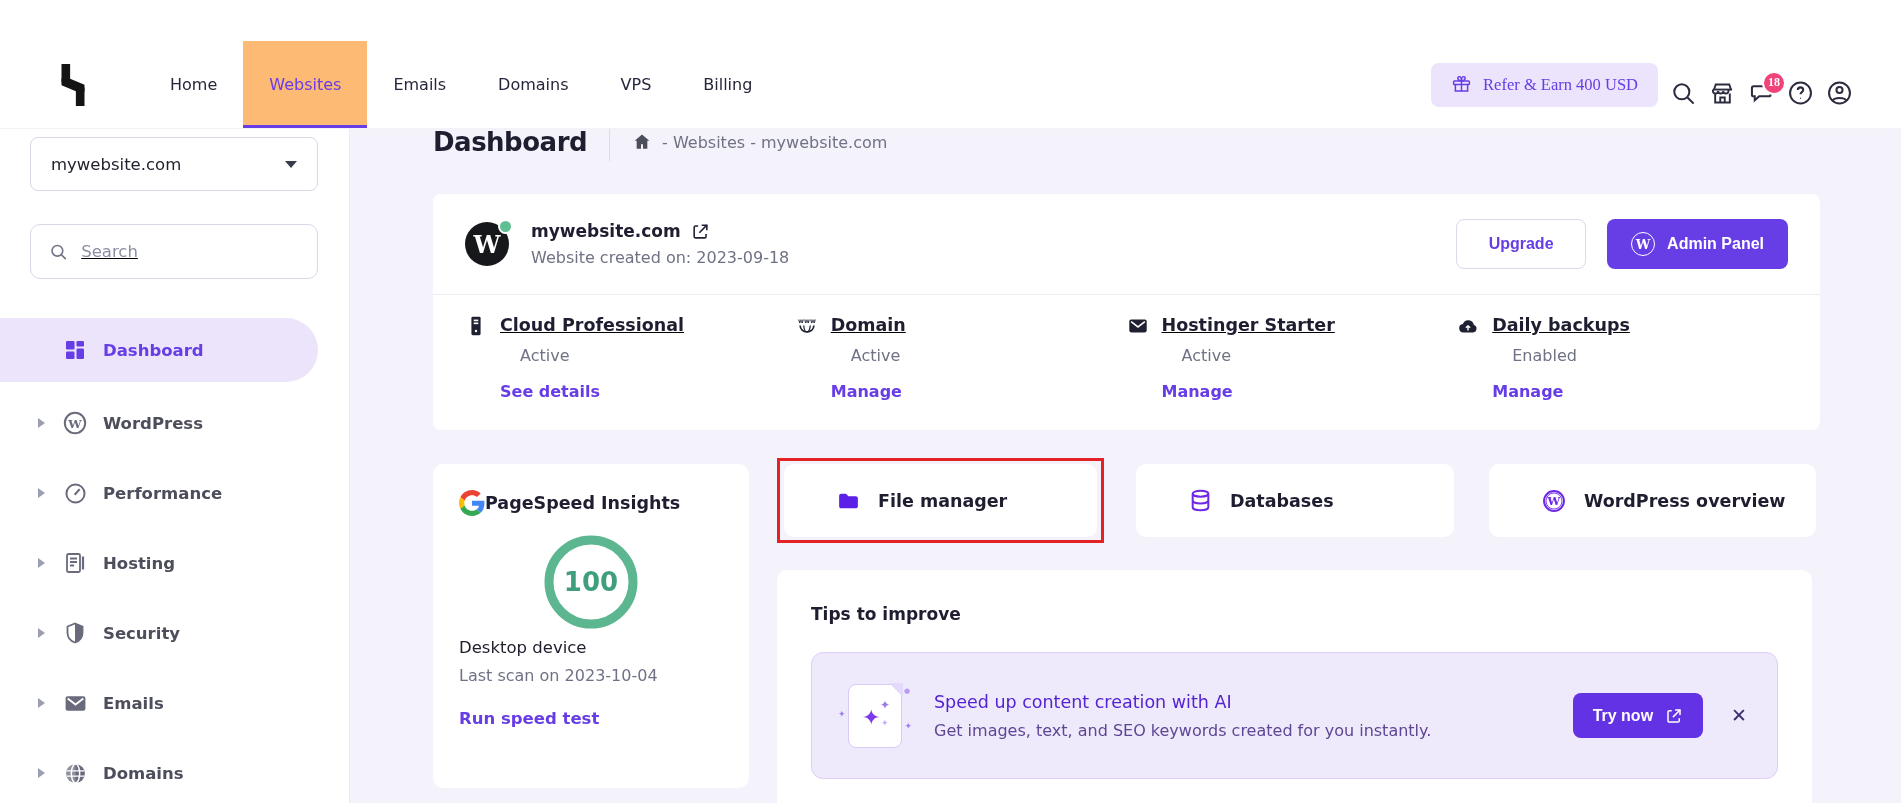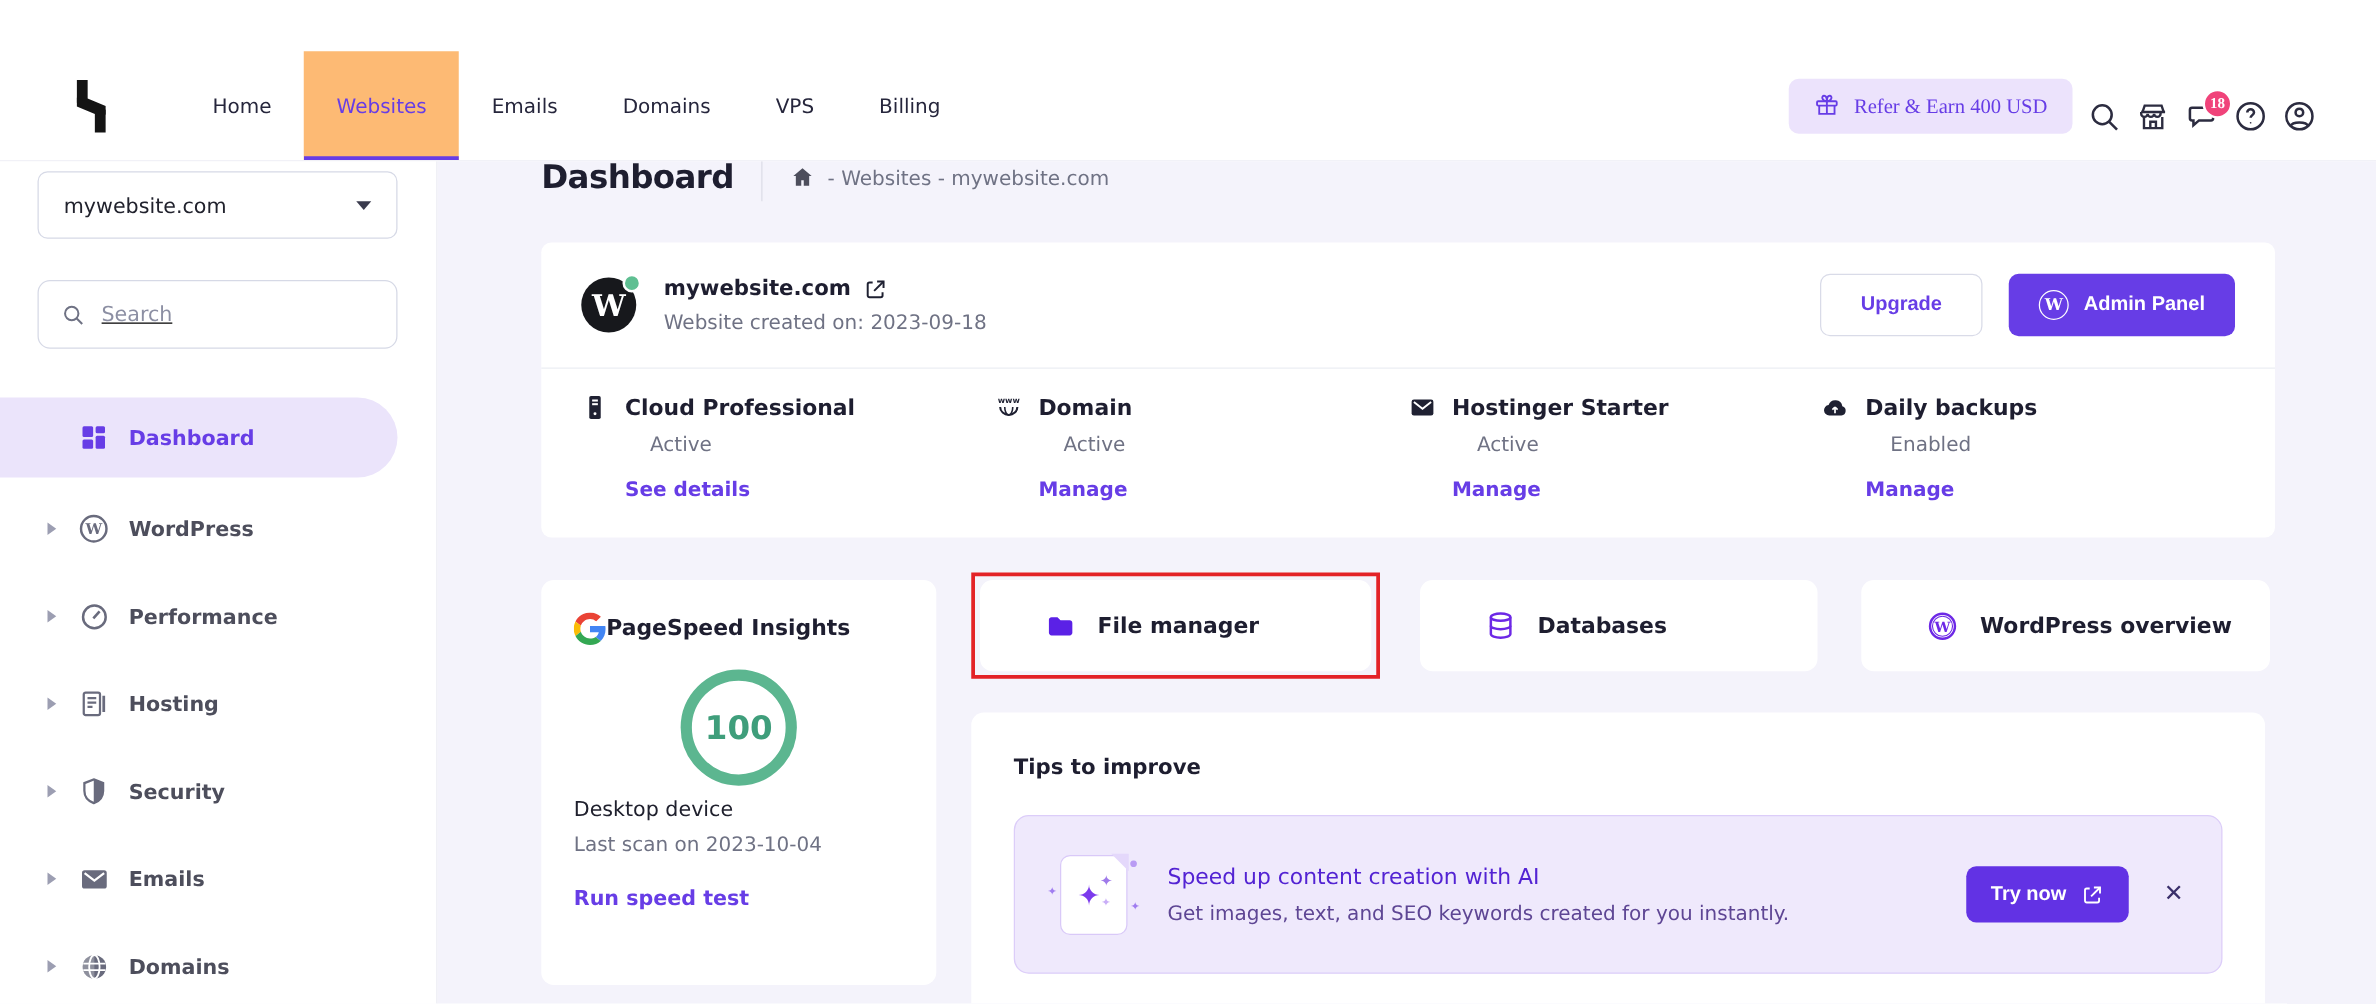--- a/index.html
+++ b/index.html
@@ -51,21 +51,21 @@
   .site-domain-row { display:flex; align-items:center; gap:10px; }
   .site-domain { font-size:17px; font-weight:700; color:#1e1e30; }
   .site-created { font-size:16px; color:#6f7284; margin-top:7px; }
   .site-actions { margin-left:auto; display:flex; align-items:center; gap:21px; }
   .btn-upgrade { width:130px; height:50px; border:1px solid #d9dbe8; border-radius:8px; background:#fff; color:#673de6; font-size:16px; font-weight:700; display:flex; align-items:center; justify-content:center; cursor:pointer; }
   .btn-admin { height:50px; padding:0 24px; border-radius:8px; background:#673de6; color:#fff; font-size:16px; font-weight:700; display:flex; align-items:center; gap:12px; cursor:pointer; border:none; }
   .wp-mini { width:24px; height:24px; border-radius:50%; border:1.6px solid #fff; color:#fff; display:flex; align-items:center; justify-content:center; font-family:"DejaVu Serif",serif; font-size:13px; font-weight:bold; }
 
   .services { display:flex; padding:20px 32px 0; }
   .service { width:347px; }
-  .s-head { display:flex; align-items:flex-end; gap:13px; }
+  .s-head { display:flex; align-items:flex-start; gap:13px;text-decoration:underline; }
   .s-icon { width:22px; height:22px; flex:0 0 22px; }
   .s-title { font-size:17.5px; font-weight:700; color:#1e1e30; }
   .s-status { margin:9px 0 0 55px; font-size:16px; color:#6f7284; }
   .s-action { margin:17px 0 0 35px; font-size:16px; font-weight:700; color:#673de6; cursor:pointer; }
 
   .card { background:#fff; border-radius:10px; position:absolute; }
   .ps-card { top:376px; left:0; width:316px; height:324px; padding:26px 26px; }
   .ps-head { display:flex; align-items:center; }
   .ps-title { font-size:17.5px; font-weight:700; color:#1e1e30; }
   .ps-ring { margin:18px auto 0; width:96px; height:96px; display:block; }

